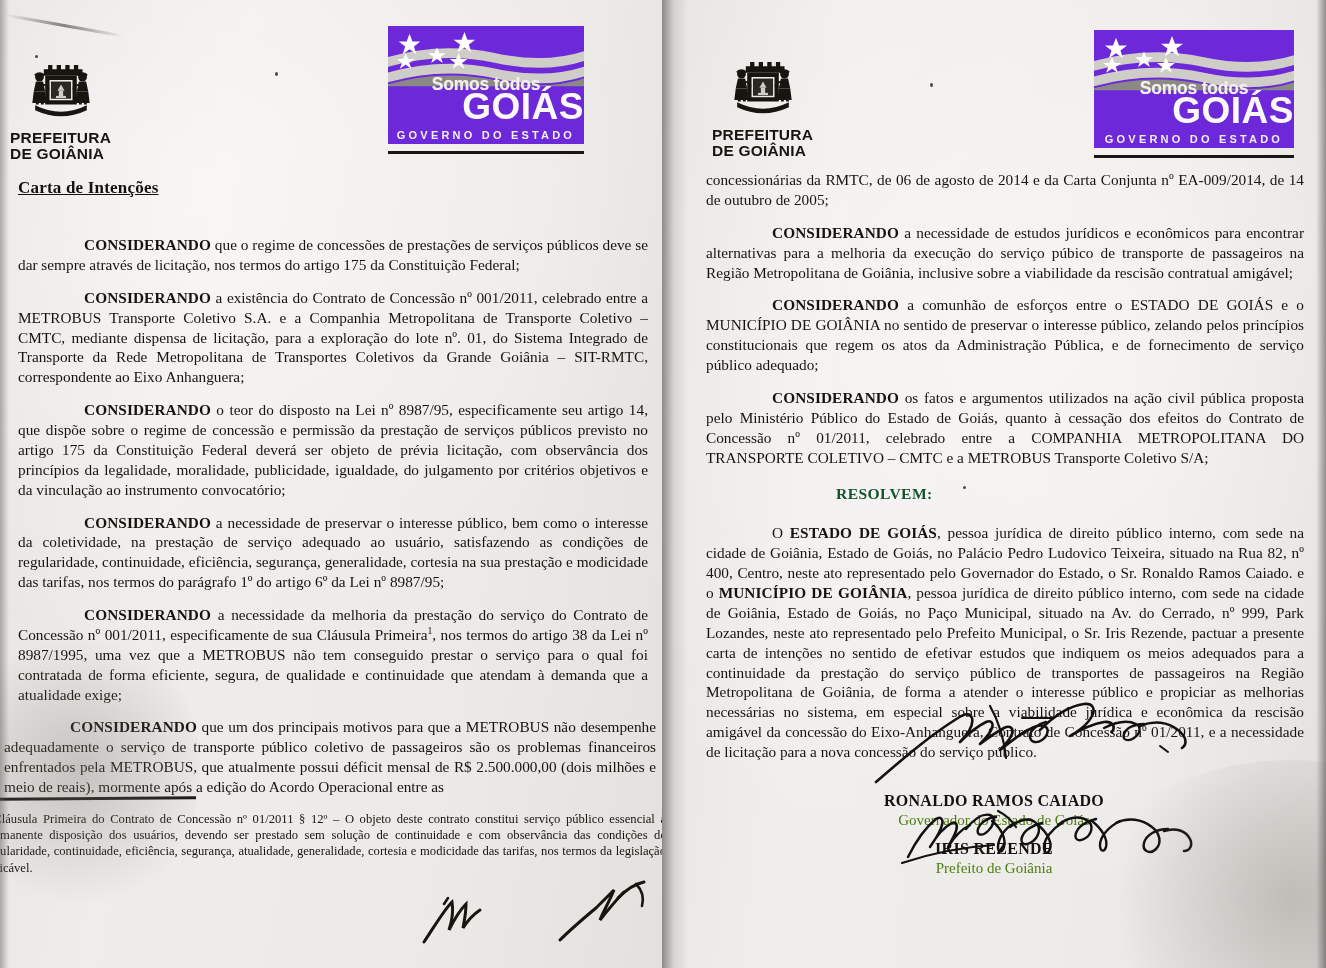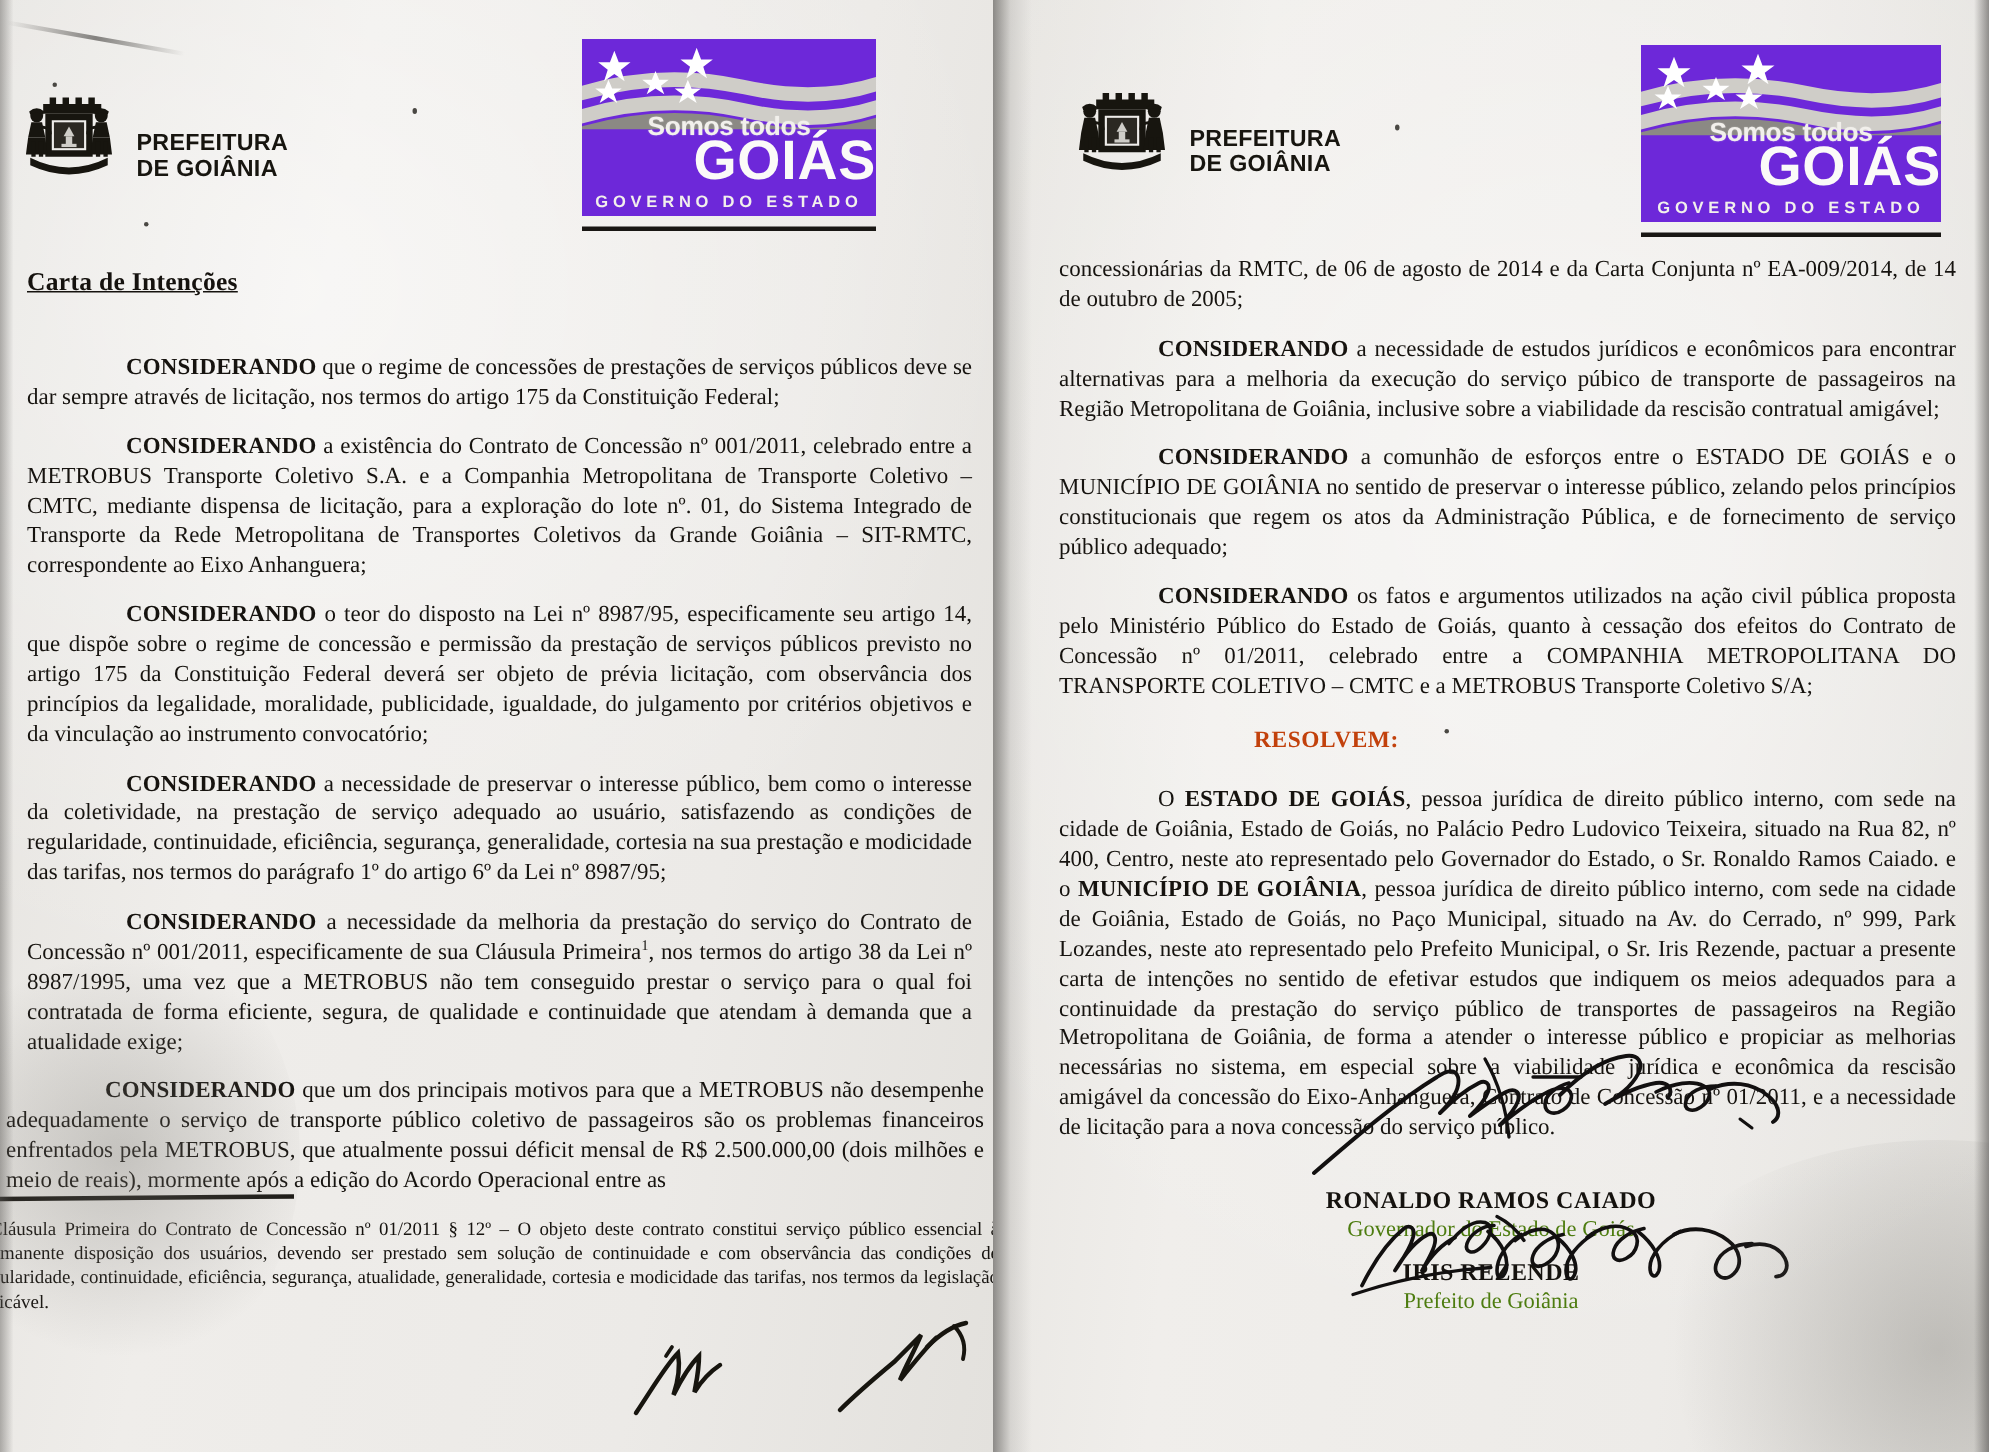--- a/index.html
+++ b/index.html
@@ -67,21 +67,21 @@
     transform:rotate(10deg);
     z-index:3;pointer-events:none;
   }
   .content{position:relative;z-index:2;height:100%;}
 
   
   .header{
     position:relative;height:168px;
   }
   .brasao-block{
-    position:absolute;display:flex;align-items:flex-end;gap:9px;
+    position:absolute;display:flex;align-items:center;gap:9px;flex-direction:column;
   }
   .brasao{
     width:72px;height:66px;position:relative;flex:0 0 auto;
   }
   .brasao svg{display:block;width:100%;height:100%;}
   .pref-text{
     font-family:"Liberation Sans", sans-serif;
     font-weight:bold;font-size:15.5px;line-height:1.06;
     color:#17150f;letter-spacing:.2px;
   }
@@ -140,21 +140,21 @@
     padding:0 14px 0 18px;
     margin-top:10px;
   }
   .body-left .doc-title{margin-bottom:37px;}
 
   .body-right{
     padding:0 22px 0 44px;
     margin-top:-2px;
   }
   .resolvem{
-    font-size:15.6px;font-weight:bold;color:#c2410c;
+    font-size:15.6px;font-weight:bold;color:#14532d;
     margin:18px 0 20px 0;
     text-indent:0;
     padding-left:130px;
     letter-spacing:.4px;
   }
 
   
   .footnote-wrap{
     position:absolute;left:0;right:0;bottom:92px;
     padding:0 6px 0 0;

